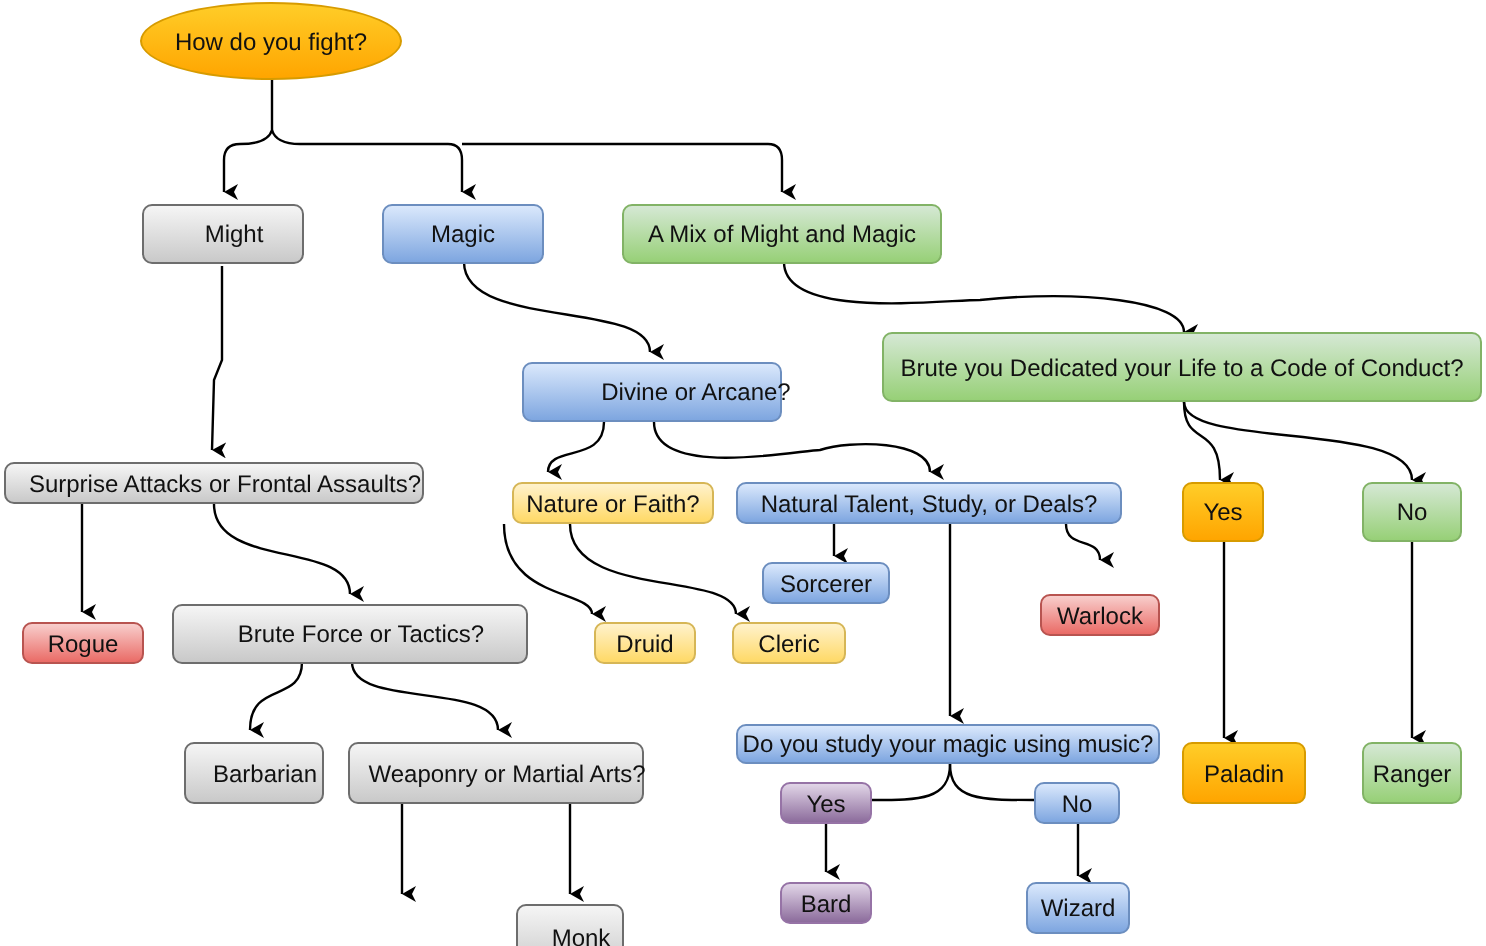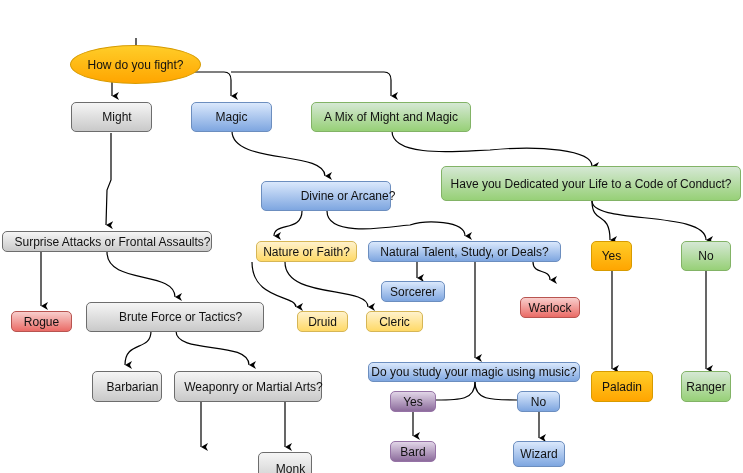--- a/index.html
+++ b/index.html
@@ -9,21 +9,21 @@
   .node { position:absolute; box-sizing:border-box; display:flex; align-items:center;
           justify-content:center; border-radius:5px; border:1px solid; white-space:nowrap;
           font-size:12px; color:#111; }
   .gray   { background:linear-gradient(#f5f5f5,#c9c9c9); border-color:#6d6d6d;padding-left:11px; }
   .blue   { background:linear-gradient(#dae8fc,#7ea6e0); border-color:#6c8ebf; }
   .green  { background:linear-gradient(#d5e8d4,#97d077); border-color:#82b366; }
   .yellow { background:linear-gradient(#fff2cc,#ffd966); border-color:#d6b656;margin-left:26px; }
   .orange { background:linear-gradient(#ffcd28,#ffa500); border-color:#d79b00; }
   .red    { background:linear-gradient(#f8cecc,#ea6b66); border-color:#b85450; }
   .purple { background:linear-gradient(#e1d5e7,#8c6c9c); border-color:#9673a6; }
-  .ellipse { border-radius:50%; background:linear-gradient(#ffcd28,#ffa500); border-color:#d79b00;margin-top:44px; }
+  .ellipse { border-radius:50%; background:linear-gradient(#ffcd28,#ffa500); border-color:#d79b00; }
 </style>
 </head>
 <body>
 
 <svg id="edges" viewBox="0 0 743 473">
   <defs>
     <marker id="arr" markerWidth="8" markerHeight="8" refX="4" refY="7" orient="auto" markerUnits="userSpaceOnUse">
       <path d="M0,0 L4,7 L8,0 L4,2 Z" fill="#000" transform="rotate(-90 4 4) rotate(90 4 4)"></path>
     </marker>
   </defs>
@@ -82,17 +82,17 @@
 <div class="node yellow" style="left:340px;top:311px;width:57px;height:21px;">Cleric</div>
 <div class="node blue" style="left:368px;top:241px;width:193px;height:21px;">Natural Talent, Study, or Deals?</div>
 <div class="node blue" style="left:381px;top:281px;width:64px;height:21px;">Sorcerer</div>
 <div class="node red" style="left:520px;top:281px;width:60px;height:21px;margin-top:16px;">Warlock</div>
 <div class="node blue" style="left:368px;top:362px;width:212px;height:20px;">Do you study your magic using music?</div>
 <div class="node purple" style="left:390px;top:391px;width:46px;height:21px;">Yes</div>
 <div class="node blue" style="left:517px;top:391px;width:43px;height:21px;">No</div>
 <div class="node purple" style="left:390px;top:441px;width:46px;height:21px;">Bard</div>
 <div class="node blue" style="left:513px;top:441px;width:52px;height:26px;">Wizard</div>
 
-<div class="node green" style="left:441px;top:166px;width:300px;height:35px;">Have you Dedicated your Life to a Code of Conduct?</div>
+<div class="node green" style="left:441px;top:166px;width:300px;height:35px;">Brute you Dedicated your Life to a Code of Conduct?</div>
 <div class="node orange" style="left:591px;top:241px;width:41px;height:30px;">Yes</div>
 <div class="node green" style="left:681px;top:241px;width:50px;height:30px;">No</div>
 <div class="node orange" style="left:591px;top:371px;width:62px;height:31px;">Paladin</div>
 <div class="node green" style="left:681px;top:371px;width:50px;height:31px;">Ranger</div>
 
 </body></html>

